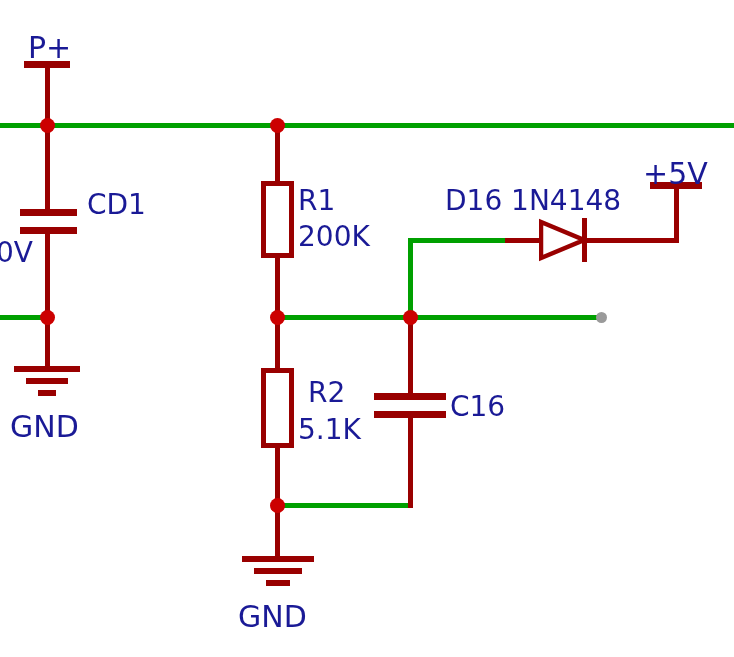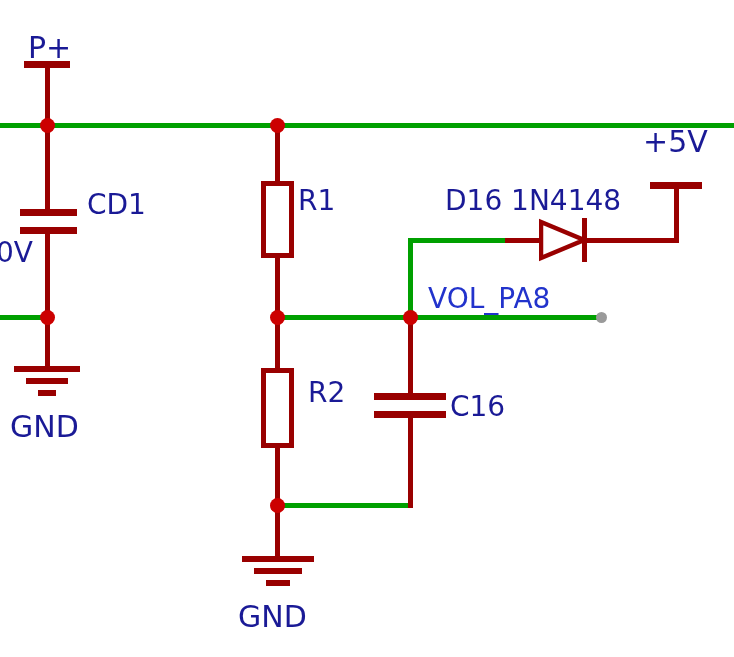--- a/index.html
+++ b/index.html
@@ -43,40 +43,41 @@
 
   <div class="c" style="left:14px;top:366px;width:66px;height:6px"></div>
   <div class="c" style="left:26px;top:378px;width:42px;height:6px"></div>
   <div class="c" style="left:38px;top:390px;width:18px;height:6px"></div>
   <div class="lbl big" style="left:10px;top:410px">GND</div>
 
   <div class="c" style="left:275px;top:125px;width:5px;height:58px"></div>
   <div class="body" style="left:261px;top:181px;width:33px;height:77px"></div>
   <div class="c" style="left:275px;top:256px;width:5px;height:62px"></div>
   <div class="lbl" style="left:298px;top:186px">R1</div>
+  <div class="lbl" style="left:298px;top:222px">200K</div>
 
   <div class="c" style="left:505px;top:238px;width:37px;height:5px"></div>
   <svg class="dsvg" style="left:539px;top:216px" width="48" height="48" viewBox="0 0 48 48">
     <polygon points="2,6 2,42 45,24" fill="#ffffff" style="stroke:var(--component);stroke-width:4.5"></polygon>
   </svg>
   <div class="c" style="left:582px;top:218px;width:5px;height:44px"></div>
   <div class="c" style="left:585px;top:238px;width:94px;height:5px"></div>
   <div class="lbl" style="left:445px;top:186px">D16 1N4148</div>
 
   <div class="c" style="left:674px;top:188px;width:5px;height:55px"></div>
   <div class="c" style="left:650px;top:182px;width:52px;height:7px"></div>
-  <div class="lbl big" style="left:643px;top:125px">+5V</div>
+  <div class="lbl big" style="left:643px;top:157px">+5V</div>
 
-  <div class="lbl net" style="left:428px;top:284px">VOL_PA8</div>
   <div class="odot" style="left:596px;top:312px"></div>
 
   <div class="c" style="left:275px;top:318px;width:5px;height:52px"></div>
   <div class="body" style="left:261px;top:368px;width:33px;height:80px"></div>
   <div class="c" style="left:275px;top:446px;width:5px;height:62px"></div>
   <div class="lbl" style="left:308px;top:378px">R2</div>
+  <div class="lbl" style="left:298px;top:415px">5.1K</div>
 
   <div class="c" style="left:408px;top:317px;width:5px;height:78px"></div>
   <div class="c" style="left:374px;top:393px;width:72px;height:7px"></div>
   <div class="c" style="left:374px;top:411px;width:72px;height:7px"></div>
   <div class="c" style="left:408px;top:416px;width:5px;height:92px"></div>
   <div class="lbl" style="left:450px;top:392px">C16</div>
 
   <div class="c" style="left:275px;top:505px;width:5px;height:53px"></div>
   <div class="c" style="left:242px;top:556px;width:72px;height:6px"></div>
   <div class="c" style="left:254px;top:568px;width:48px;height:6px"></div>

